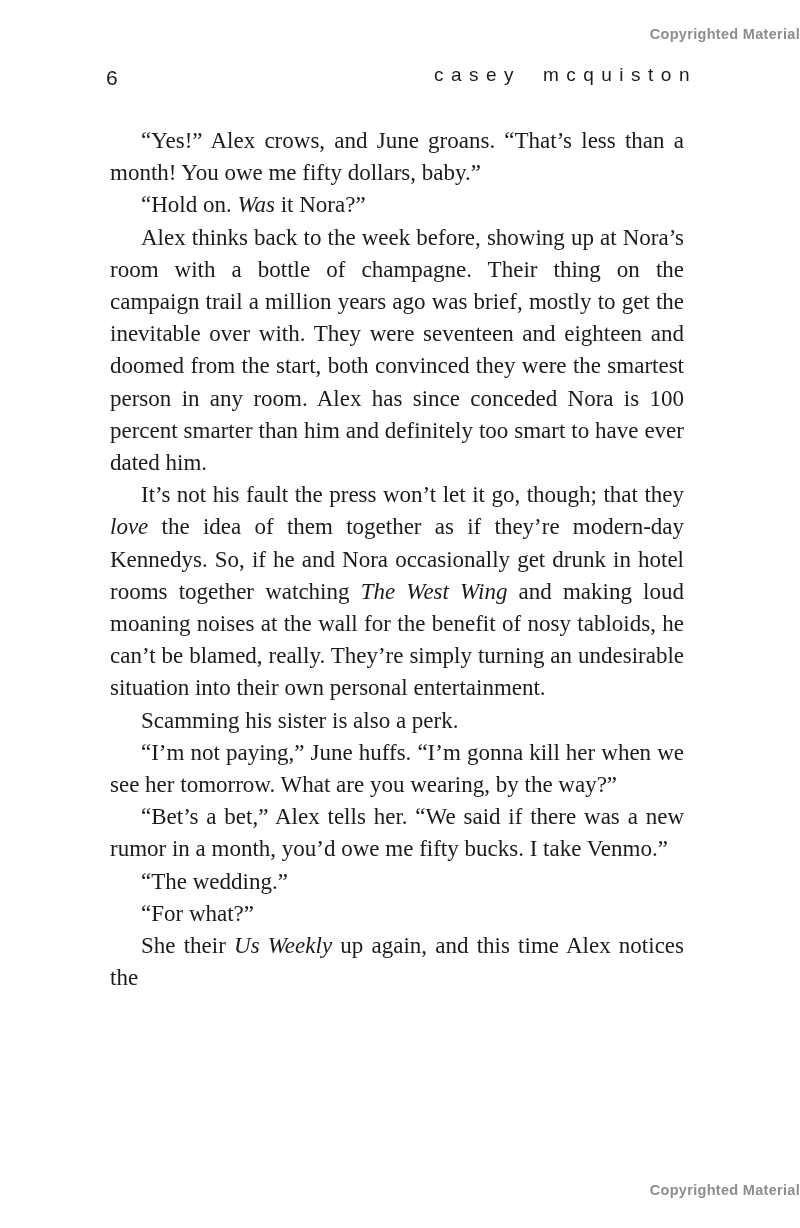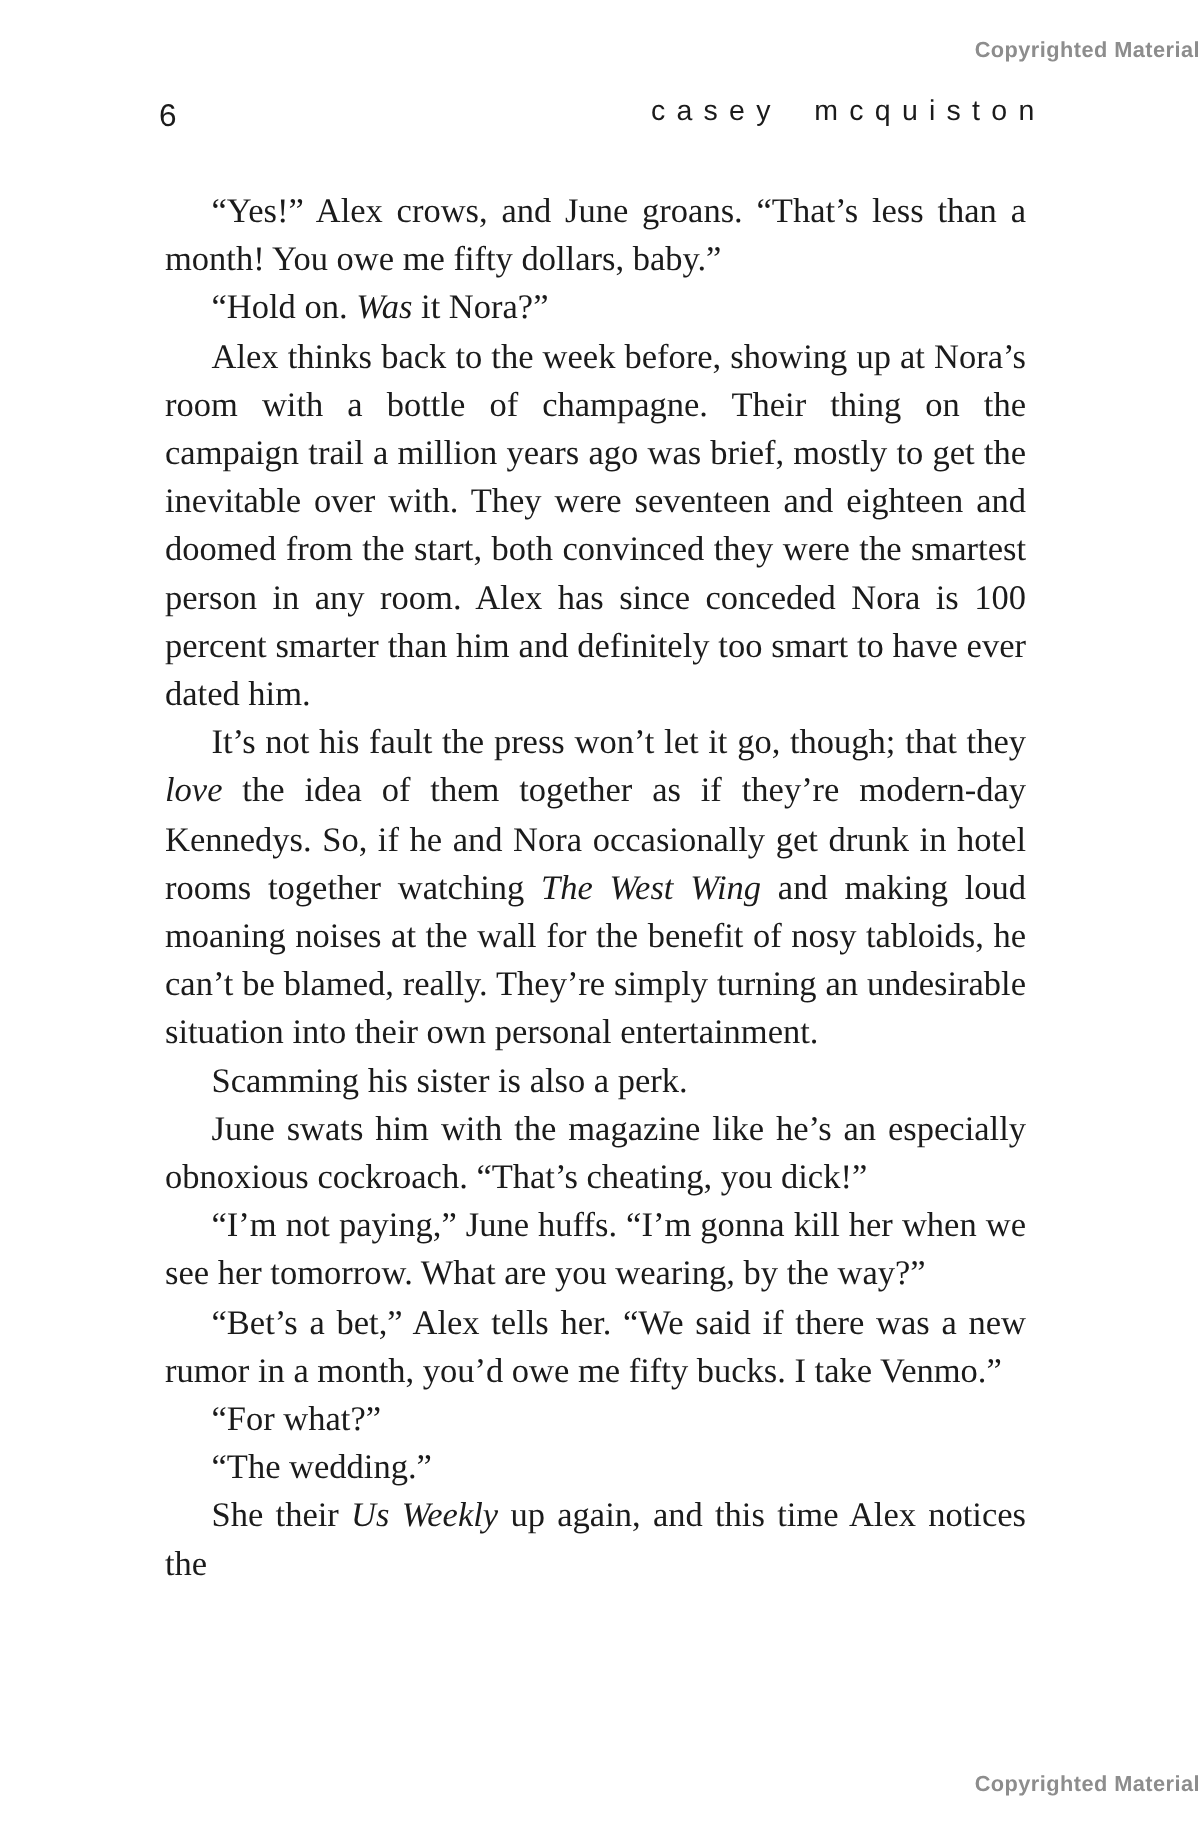--- a/index.html
+++ b/index.html
@@ -82,22 +82,21 @@
     <span class="pagenum">6</span>
     <span class="author">casey mcquiston</span>
   </div>
 
   <div class="body-text">
       <p><span>“Yes!” Alex crows, and June groans. “That’s less than a month! You owe me fifty dollars, baby.”</span></p>
       <p><span>“Hold on. </span><em>Was</em><span> it Nora?”</span></p>
       <p><span>Alex thinks back to the week before, showing up at Nora’s room with a bottle of champagne. Their thing on the campaign trail a million years ago was brief, mostly to get the inevitable over with. They were seventeen and eighteen and doomed from the start, both convinced they were the smartest person in any room. Alex has since conceded Nora is 100 percent smarter than him and definitely too smart to have ever dated him.</span></p>
       <p><span>It’s not his fault the press won’t let it go, though; that they </span><em>love</em><span> the idea of them together as if they’re modern-day Kennedys. So, if he and Nora occasionally get drunk in hotel rooms together watching </span><em>The West Wing</em><span> and making loud moaning noises at the wall for the benefit of nosy tabloids, he can’t be blamed, really. They’re simply turning an undesirable situation into their own personal entertainment.</span></p>
       <p><span>Scamming his sister is also a perk.</span></p>
-      <p><span>June swats him with the magazine like he’s an especially obnoxious cockroach. “That’s cheating, you dick!”</span></p>
       <p><span>“I’m not paying,” June huffs. “I’m gonna kill her when we see her tomorrow. What are you wearing, by the way?”</span></p>
       <p><span>“Bet’s a bet,” Alex tells her. “We said if there was a new rumor in a month, you’d owe me fifty bucks. I take Venmo.”</span></p>
+      <p><span>“The wedding.”</span></p>
       <p><span>“For what?”</span></p>
-      <p><span>“The wedding.”</span></p>
       <p><span>She their </span><em>Us Weekly</em><span> up again, and this time Alex notices the</span></p>
     </div>
 
   <div class="notice bottom">Copyrighted Material</div>
 </div>
 
 </body></html>

